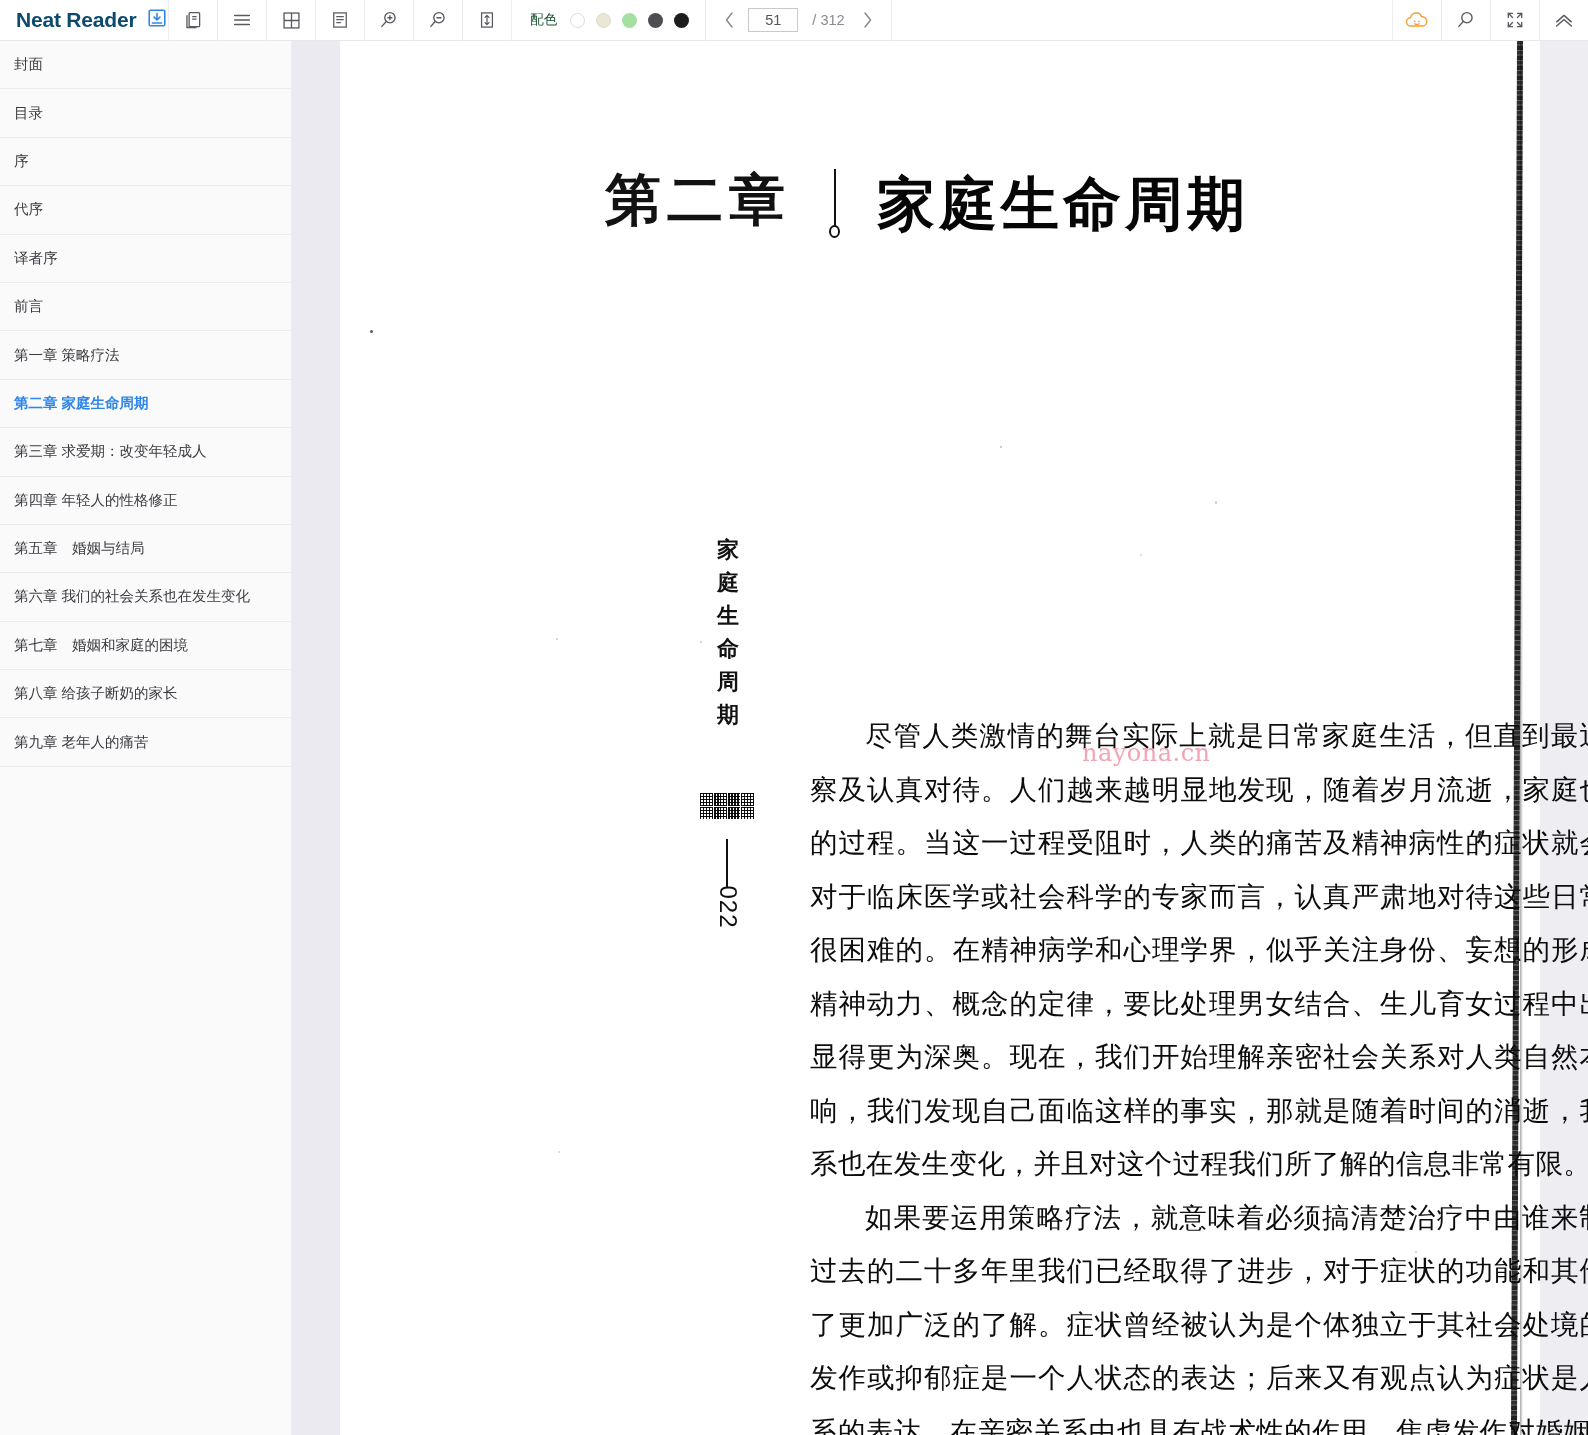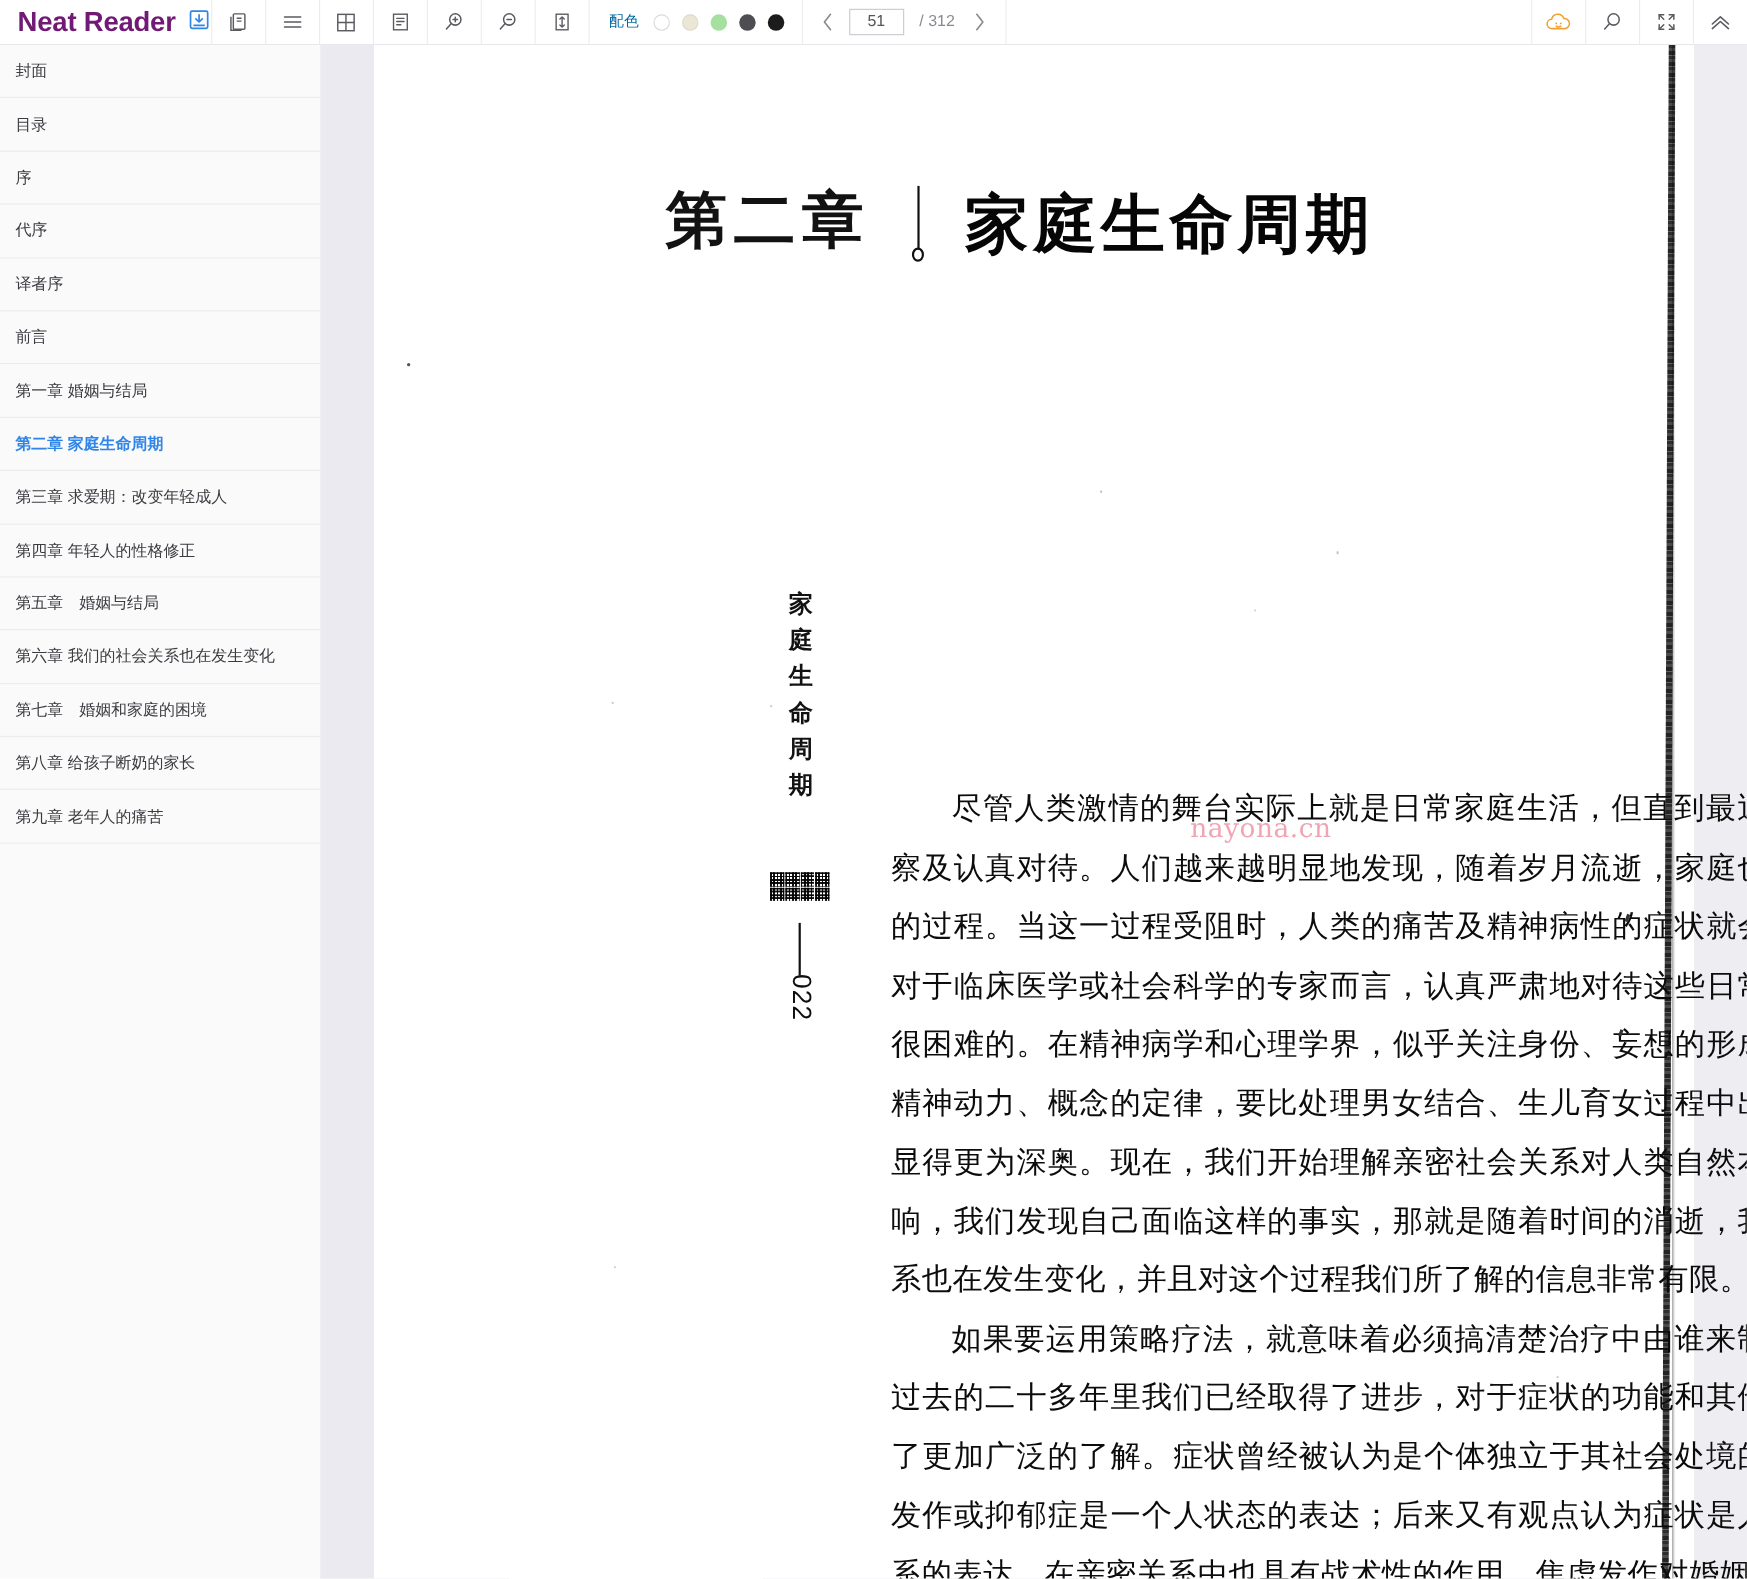--- a/index.html
+++ b/index.html
@@ -23,23 +23,23 @@
     align-items: center;
   }
   .brand {
     display: flex;
     align-items: center;
     gap: 10px;
     padding-left: 16px;
     height: 41px;
   }
   .brand-name {
-    font-size: 25px;
+    font-size: 21px;
     font-weight: bold;
-    color: #701a75;
+    color: #0c4a6e;
     letter-spacing: -0.2px;
     white-space: nowrap;
   }
   .tb-group {
     display: flex;
     align-items: center;
     height: 41px;
   }
   .tb-btn {
     width: 49px;
@@ -56,21 +56,21 @@
   .color-block {
     display: flex;
     align-items: center;
     height: 41px;
     padding: 0 16px 0 18px;
     border-left: 1px solid #ececed;
     gap: 11px;
   }
   .color-label {
     font-size: 13.5px;
-    color: #0369a1;
+    color: #14532d;
     margin-right: 2px;
     white-space: nowrap;
   }
   .swatch {
     width: 15px; height: 15px;
     border-radius: 50%;
     cursor: pointer;
     flex: 0 0 auto;
   }
 
@@ -451,21 +451,21 @@
 
 </div>
 
 <div class="sidebar">
   <div class="toc-item">封面</div>
   <div class="toc-item">目录</div>
   <div class="toc-item">序</div>
   <div class="toc-item">代序</div>
   <div class="toc-item">译者序</div>
   <div class="toc-item">前言</div>
-  <div class="toc-item">第一章 婚姻与结局</div>
+  <div class="toc-item">第一章 策略疗法</div>
   <div class="toc-item active">第二章 家庭生命周期</div>
   <div class="toc-item">第三章 求爱期：改变年轻成人</div>
   <div class="toc-item">第四章 年轻人的性格修正</div>
   <div class="toc-item">第五章　婚姻与结局</div>
   <div class="toc-item">第六章 我们的社会关系也在发生变化</div>
   <div class="toc-item">第七章　婚姻和家庭的困境</div>
   <div class="toc-item">第八章 给孩子断奶的家长</div>
   <div class="toc-item">第九章 老年人的痛苦</div>
 </div>
 

